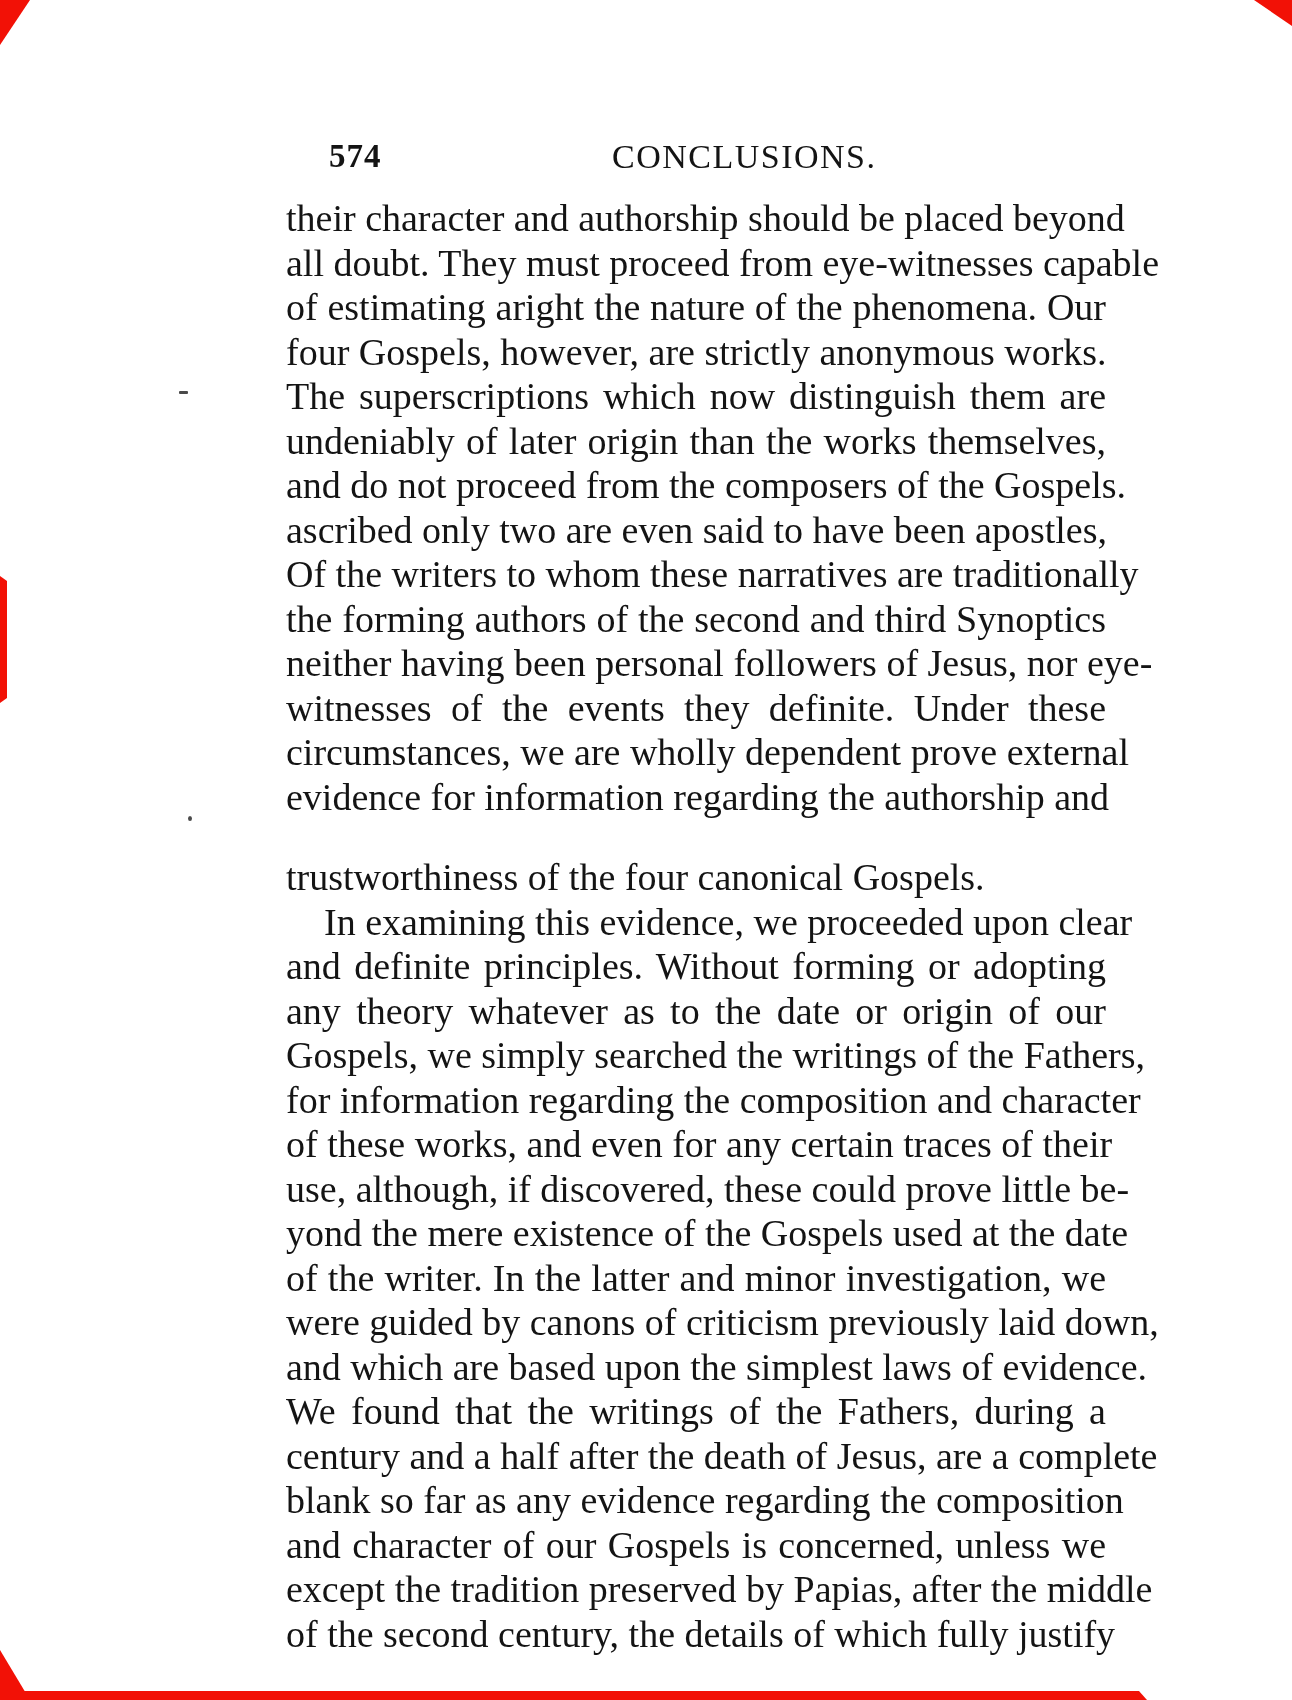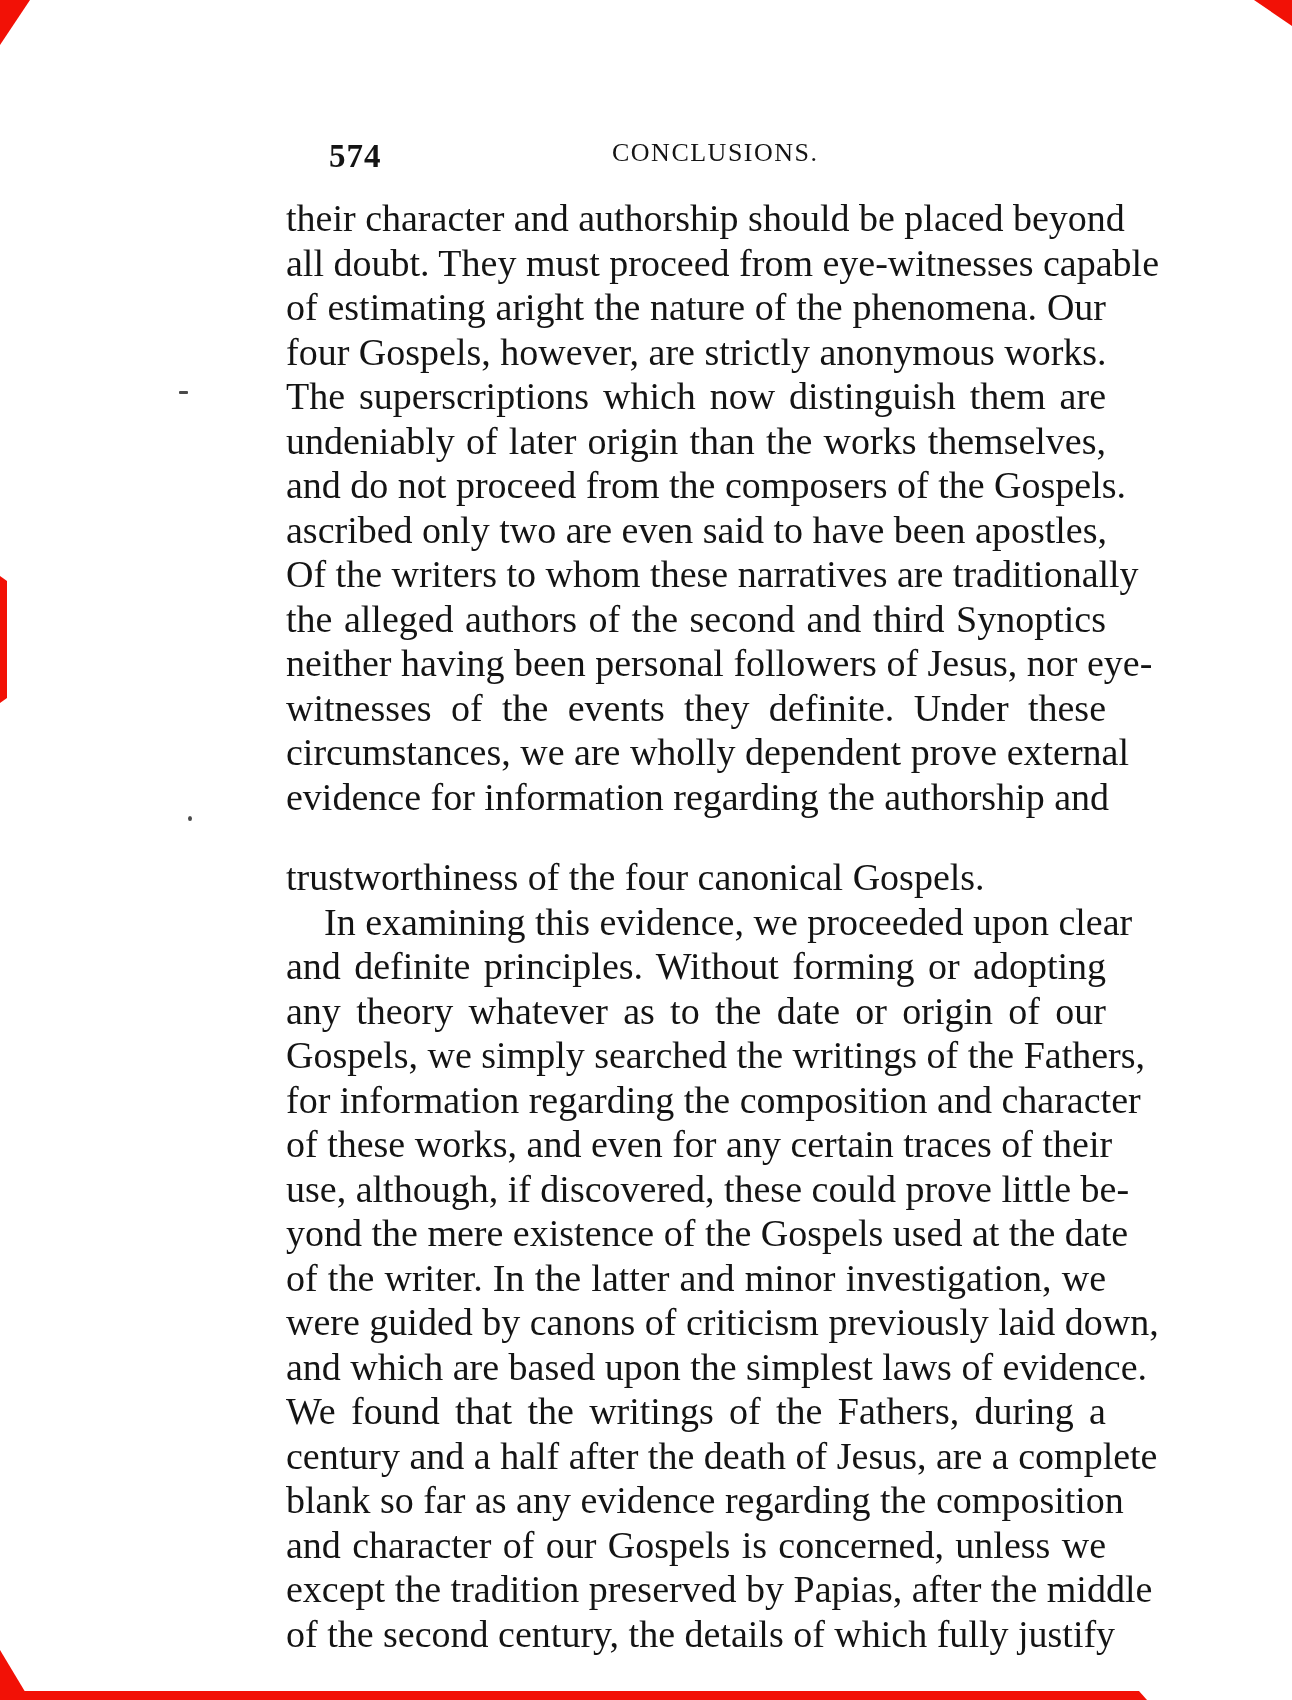--- a/index.html
+++ b/index.html
@@ -21,21 +21,21 @@
     font-size: 33px;
     letter-spacing: 1px;
     font-weight: bold;
     color: var(--ink, #141414);
     margin-left: 36px;
   }
   .running-head {
     position: absolute;
     left: 612px;
     top: 138px;
-    font-size: 26px;
+    font-size: 34px;
     letter-spacing: 1.5px;
     font-weight: normal;
     color: var(--ink, #141414);
   }
 
   
   .text-block {
     position: absolute;
     left: 286px;
     top: 196px;
@@ -92,21 +92,21 @@
       <div class="para">
         <div class="line">their character and authorship should be placed beyond</div>
         <div class="line">all doubt.  They must proceed from eye-witnesses capable</div>
         <div class="line">of estimating aright the nature of the phenomena.  Our</div>
         <div class="line">four Gospels, however, are strictly anonymous works.</div>
         <div class="line">The superscriptions which now distinguish them are</div>
         <div class="line">undeniably of later origin than the works themselves,</div>
         <div class="line">and do not proceed from the composers of the Gospels.</div>
         <div class="line">ascribed only two are even said to have been apostles,</div>
         <div class="line">Of the writers to whom these narratives are traditionally</div>
-        <div class="line">the alleged authors of the second and third Synoptics</div>
+        <div class="line">the forming authors of the second and third Synoptics</div>
         <div class="line">neither having been personal followers of Jesus, nor eye-</div>
         <div class="line">witnesses of the events they definite.  Under these</div>
         <div class="line">circumstances, we are wholly dependent prove external</div>
         <div class="line">evidence for information regarding the authorship and</div>
         <div class="line nojust">trustworthiness of the four canonical Gospels.</div>
       </div>
       <div class="para">
         <div class="line indent">In examining this evidence, we proceeded upon clear</div>
         <div class="line">and definite principles.  Without forming or adopting</div>
         <div class="line">any theory whatever as to the date or origin of our</div>

